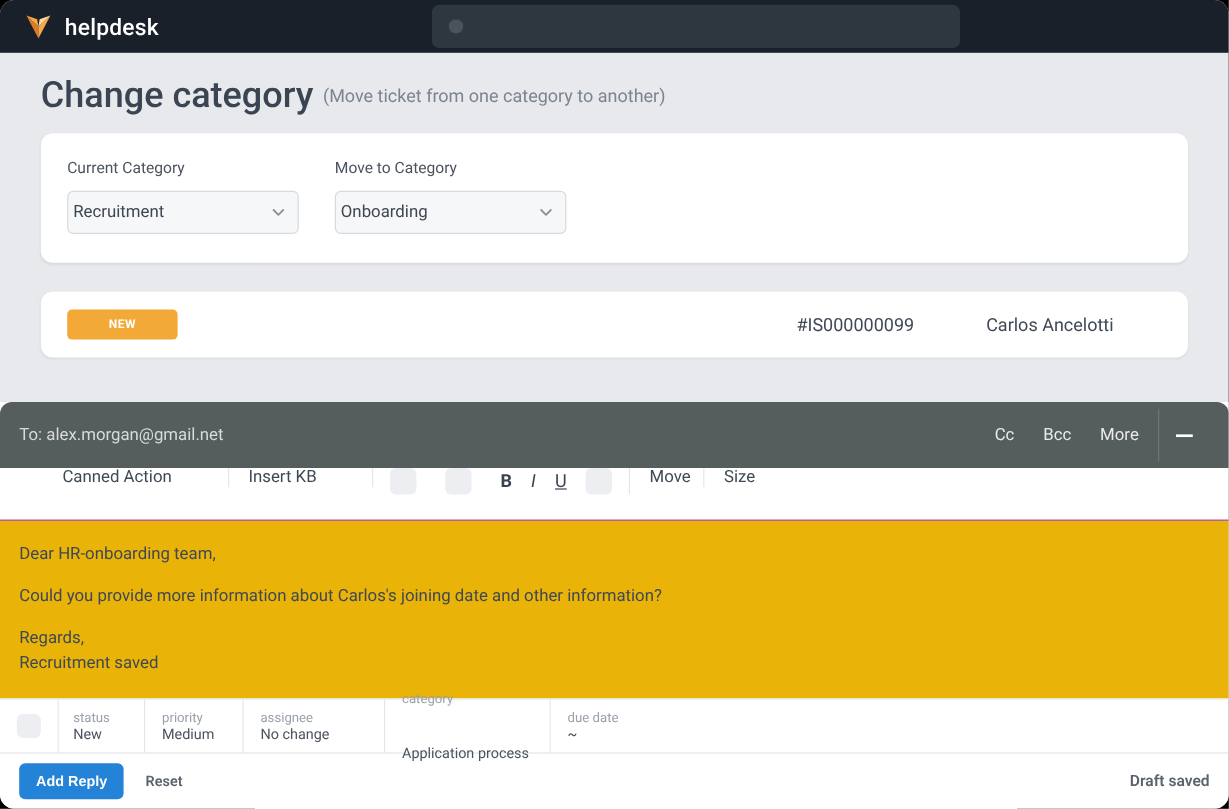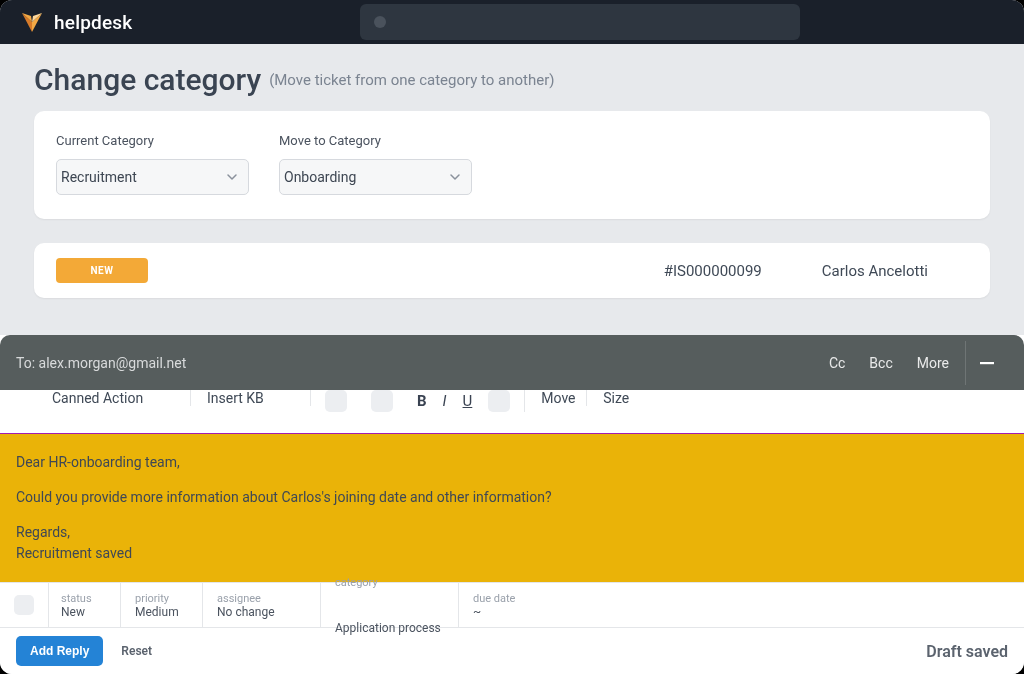--- a/index.html
+++ b/index.html
@@ -303,21 +303,21 @@
   }
   .btn-reset {
     margin-left: 18px;
     font-size: 12px;
     font-weight: 600;
     color: #5b636e;
     cursor: pointer;
   }
   .draft-saved {
     margin-left: auto;
-    font-size: 16px;
+    font-size: 13px;
     font-weight: 600;
     color: #5b636e;
   }
 </style>
 </head>
 <body>
 
 <div class="app-container">
 
   <div class="top-bar">

